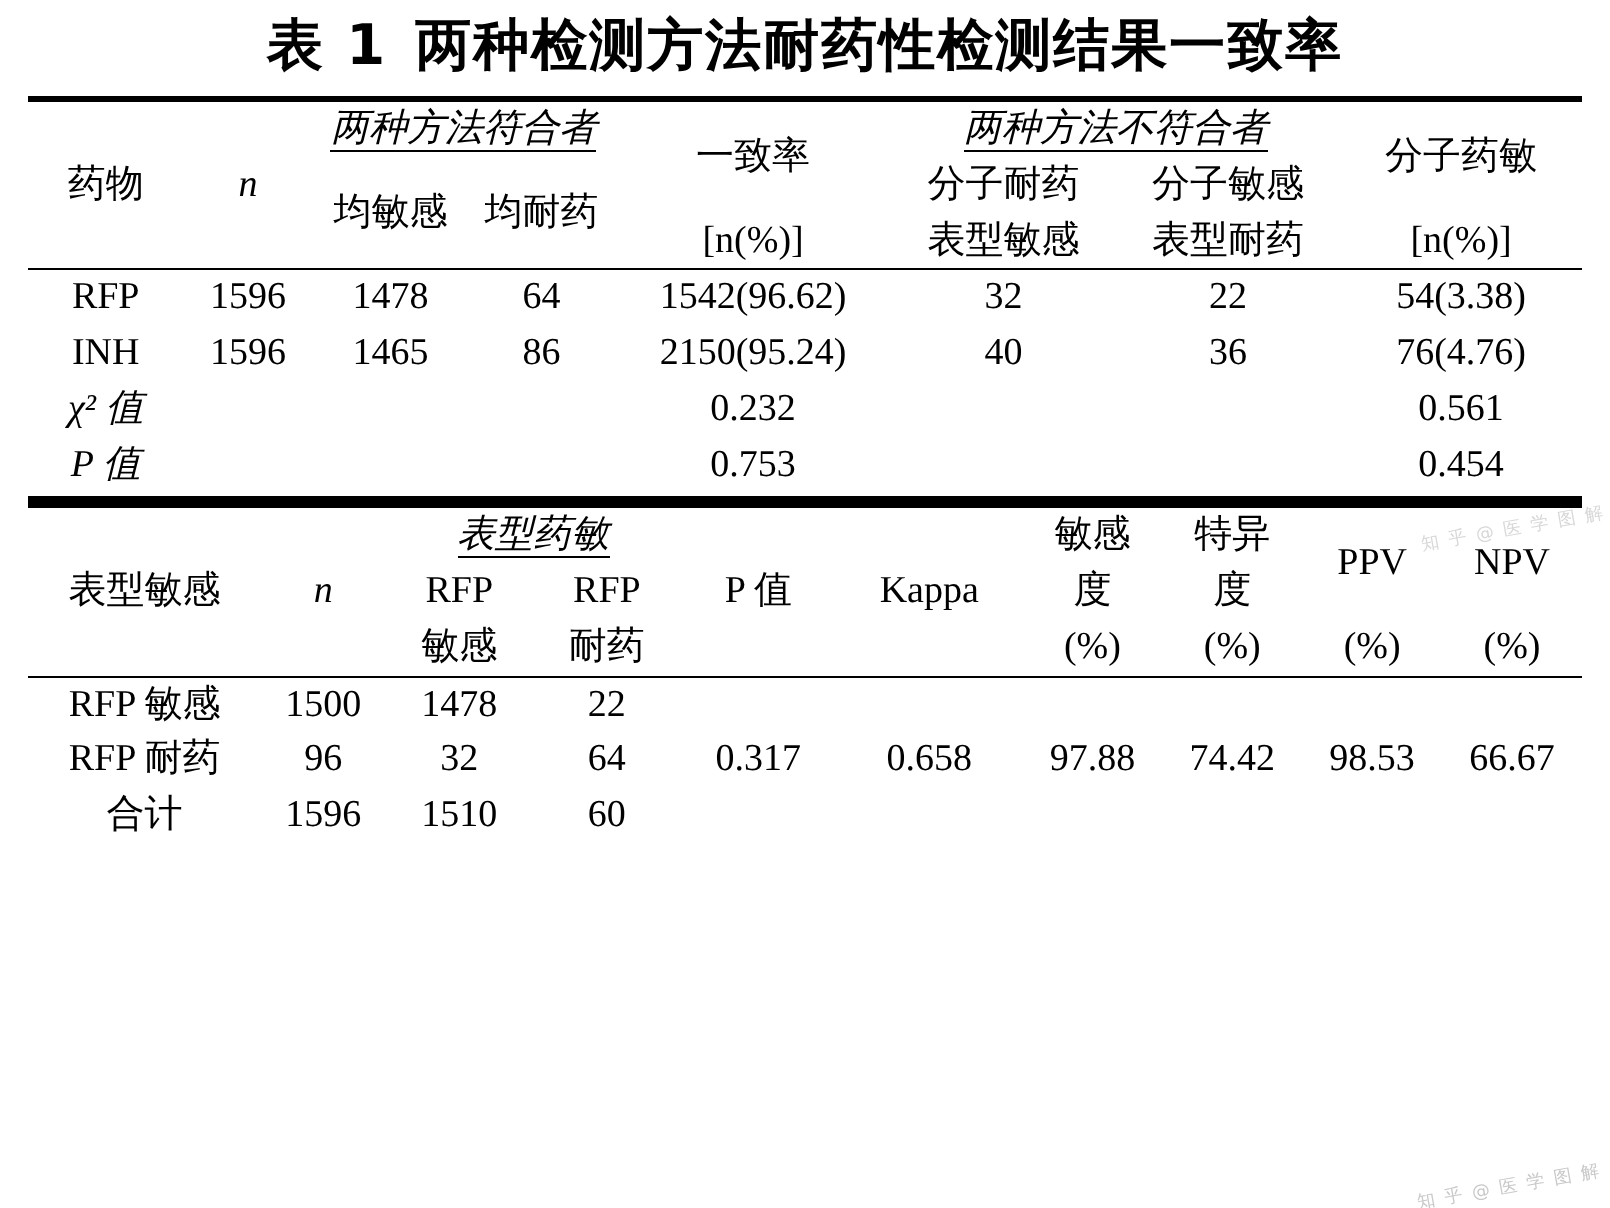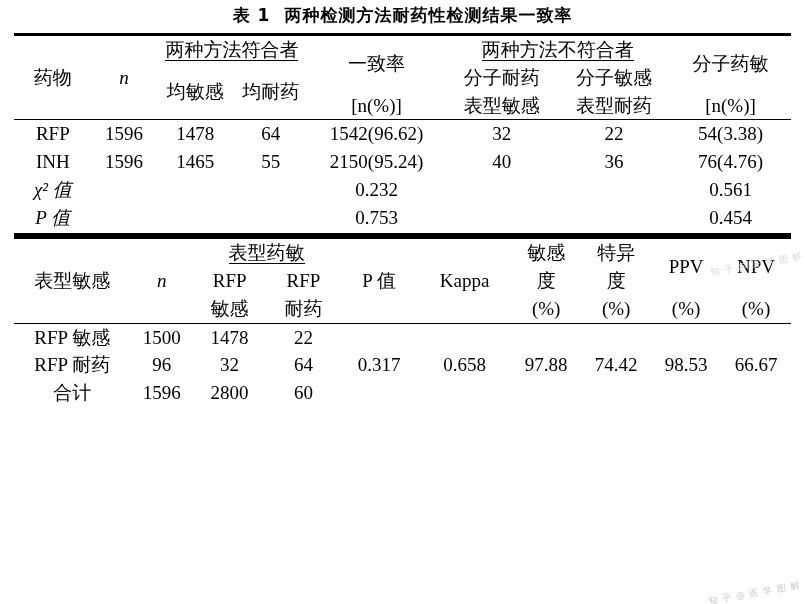--- a/index.html
+++ b/index.html
@@ -19,21 +19,21 @@
     width: 805px;
     height: 604px;
     position: relative;
     box-sizing: border-box;
     padding: 0 14px;
   }
 
   .table-title {
     text-align: center;
     font-weight: bold;
-    font-size: 17px;
+    font-size: 28px;
     font-family: "DejaVu Sans", "Liberation Sans", sans-serif;
     letter-spacing: 1px;
     padding: 4px 0 6px 0;
   }
   .table-title .tnum {
     margin-right: 14px;
   }
 
   table.ttab {
     width: 100%;
@@ -48,20 +48,21 @@
     line-height: 1.25;
   }
   .rule-top td {
     border-top: 3px solid #000;
   }
   .rule-mid td {
     border-top: 1.5px solid #000;
   }
   .underline-span {
     border-bottom: 1.2px solid #000;
+    font-style: italic;
   }
   .lefty { text-align: left; padding-left: 2px; }
 
   .hdr-group {
     line-height: 1.15;
   }
   .hdr-sub {
     font-size: 19px;
   }
   .ital {
@@ -148,21 +149,21 @@
         <td>64</td>
         <td>1542(96.62)</td>
         <td>32</td>
         <td>22</td>
         <td>54(3.38)</td>
       </tr>
       <tr>
         <td class="lefty">INH</td>
         <td>1596</td>
         <td>1465</td>
-        <td>55</td>
+        <td>86</td>
         <td>2150(95.24)</td>
         <td>40</td>
         <td>36</td>
         <td>76(4.76)</td>
       </tr>
       <tr>
         <td class="lefty ital">χ² 值</td>
         <td></td>
         <td></td>
         <td></td>
@@ -248,21 +249,21 @@
         <td>0.317</td>
         <td>0.658</td>
         <td>97.88</td>
         <td>74.42</td>
         <td>98.53</td>
         <td>66.67</td>
       </tr>
       <tr>
         <td class="lefty">合计</td>
         <td>1596</td>
-        <td>2800</td>
+        <td>1510</td>
         <td>60</td>
         <td></td>
         <td></td>
         <td></td>
         <td></td>
         <td></td>
         <td></td>
       </tr>
     </tbody>
   </table>

